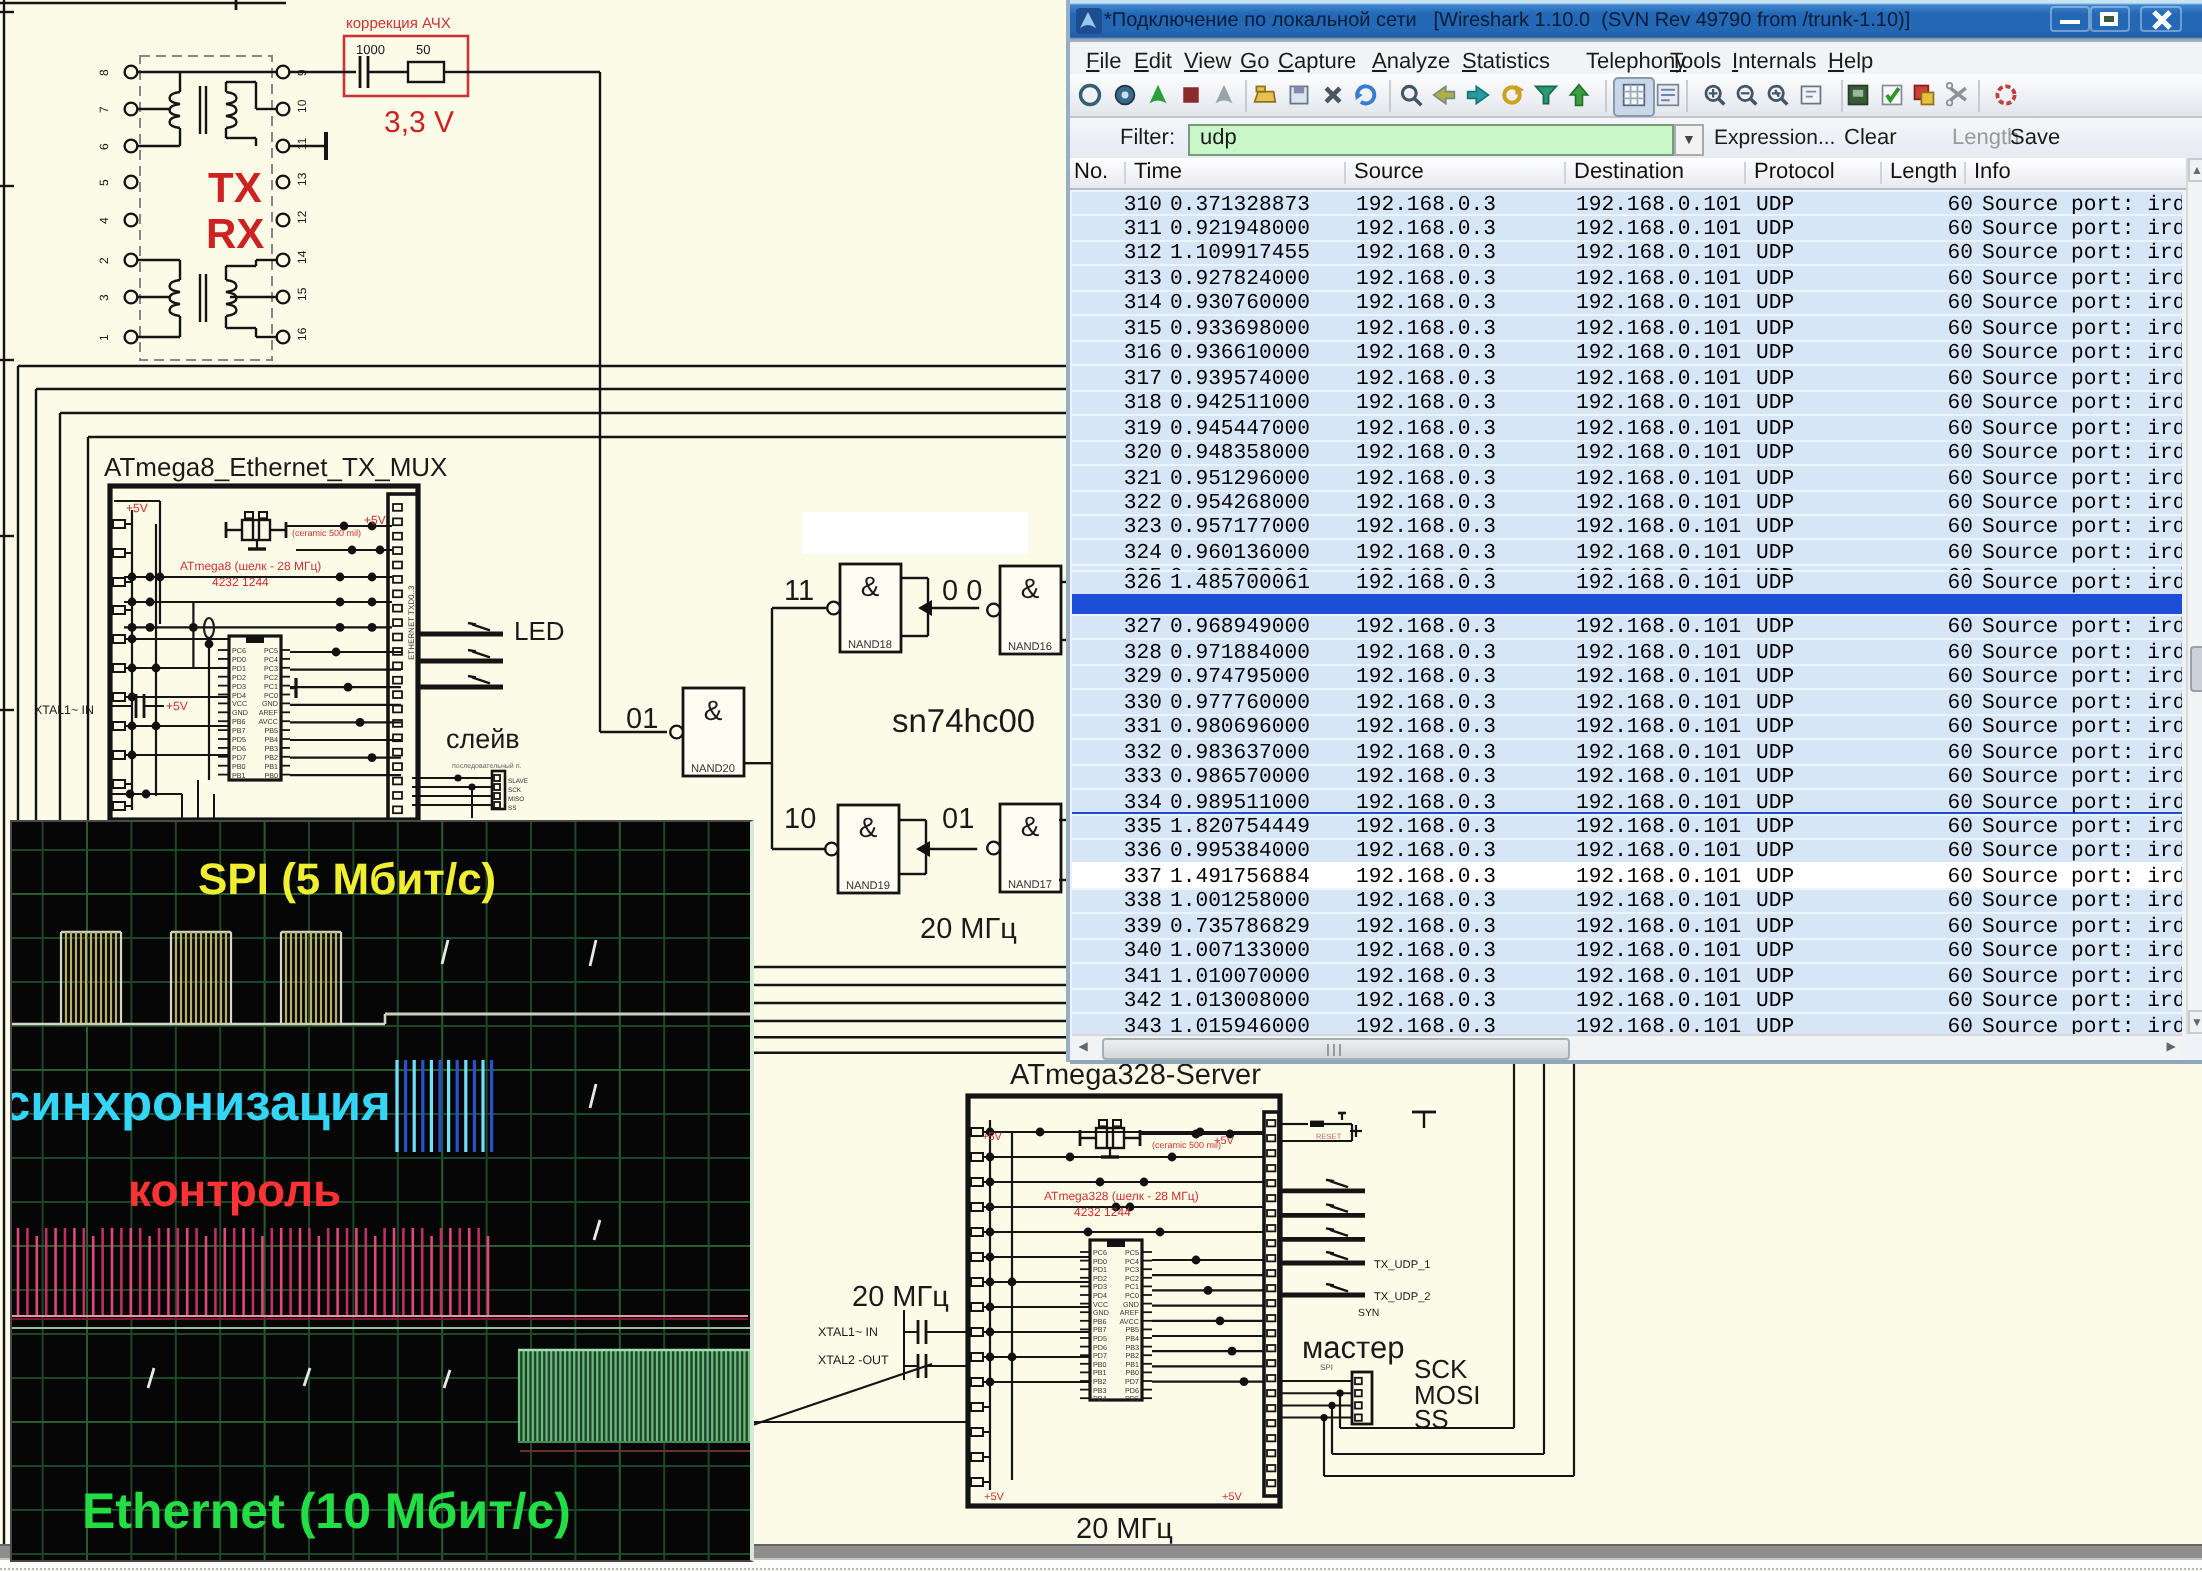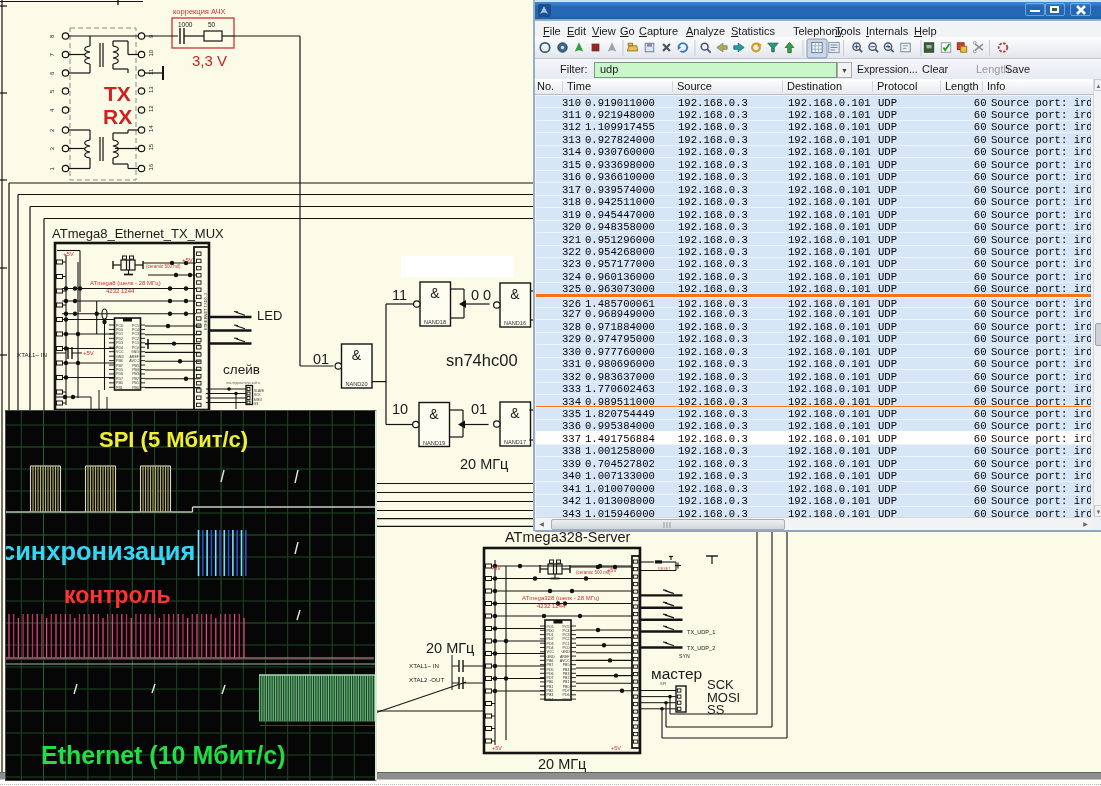--- a/index.html
+++ b/index.html
@@ -5,21 +5,21 @@
 #root{position:relative;width:1101px;height:786px;background:#fbfbe8;overflow:hidden}
 #ws{position:absolute;left:533px;top:0;width:568px;height:531px;background:#eef1f5;border-left:2px solid #96aec6}
 #tb{position:absolute;left:0;top:0;width:568px;height:21px;background:linear-gradient(#c8e4f2 0,#c8e4f2 1.5px,#4086ce 2.5px,#2268b4 7px,#2569b5 15px,#1f5da5 18.5px,#93a5bb 19.5px,#a9b5c6 21px)}
 #tb .txt{position:absolute;left:17px;top:4.5px;font-size:10px;color:#0a1c38;white-space:pre}
 #menu{position:absolute;left:0;top:21px;width:568px;height:16.5px;background:#f2f3f4;border-bottom:1px solid #dcdcdc;font-size:11px;color:#1a1a1a}
 #menu span{position:absolute;top:3.5px}
 #tools{position:absolute;left:0;top:37px;width:568px;height:22px;background:linear-gradient(#fcfdfe,#e2e6ec);border-bottom:1px solid #c2c6cc}
 #filter{position:absolute;left:0;top:59px;width:568px;height:20px;background:linear-gradient(#f4f6fa,#e6ebf2);font-size:11px;color:#1a1a1a}
 #hdr{position:absolute;left:0;top:79px;width:568px;height:15.5px;background:linear-gradient(#ffffff,#e6e9ef);border-bottom:1px solid #b8bcc4;font-size:11px;color:#111}
 #hdr span{position:absolute;top:1px}
-#list{position:absolute;left:1px;top:94.5px;width:555px;height:422.5px;background:#f97316;overflow:hidden}
+#list{position:absolute;left:1px;top:94.5px;width:555px;height:422.5px;background:#1d4ed8;overflow:hidden}
 .r{position:absolute;left:0;width:555px;height:12.46px;font:10.6px "Liberation Mono",monospace;color:#000;border-top:0.5px solid rgba(255,255,255,0.5)}
 .r span{position:absolute;top:0.5px;white-space:pre}
 .c0{left:0;width:45px;text-align:right}
 .c1{left:49px}.c2{left:142px}.c3{left:252px}.c4{left:342px}
 .c5{left:400px;width:50.5px;text-align:right}.c6{left:455px}
 #vsb{position:absolute;left:558px;top:79px;width:10px;height:438px;background:#f2f3f5;border-left:1px solid #d8d8d8}
 #hsb{position:absolute;left:1px;top:517px;width:555px;height:13px;background:#f2f3f5;border-top:1px solid #d8d8d8}
 .btn{position:absolute;background:#f0f1f3;border:1px solid #c8ccd2;color:#666;font-size:7px;text-align:center}
 #wbot{position:absolute;left:0;top:530px;width:568px;height:1.5px;background:#8fa6bd}
 </style></head>
@@ -903,20 +903,21 @@
         <line x1="148" y1="283" x2="151" y2="274" stroke="#e8e8e8" stroke-width="1.4"></line>
         <line x1="218" y1="284" x2="221" y2="275" stroke="#e8e8e8" stroke-width="1.4"></line>
       </svg>
     </div>
 <div id="ws">
  <div id="tb">
   <svg width="13" height="13" style="position:absolute;left:3px;top:4px">
           <rect width="13" height="13" rx="2" fill="#1d4e8f"></rect>
           <path d="M2,10 L6,2 L10,10 Q6,7 2,10Z" fill="#9cc6ee"></path>
         </svg>
+  <div class="txt">*Подключение по локальной сети   [Wireshark 1.10.0  (SVN Rev 49790 from /trunk-1.10)]</div>
   <div style="position:absolute;left:490px;top:3px;width:20px;height:13px;border:1px solid rgba(255,255,255,0.35);border-radius:2px"></div>
   <div style="position:absolute;left:495px;top:9.5px;width:10px;height:2.5px;background:#fff"></div>
   <div style="position:absolute;left:510px;top:3px;width:20px;height:13px;border:1px solid rgba(255,255,255,0.35);border-radius:2px"></div>
   <div style="position:absolute;left:515px;top:5.5px;width:9px;height:7px;border:2px solid #fff;background:#3d5c3d"></div>
   <div style="position:absolute;left:535px;top:3px;width:21px;height:13px;border:1px solid rgba(255,255,255,0.35);border-radius:2px"></div>
   <svg width="12" height="12" style="position:absolute;left:540px;top:3.5px">
           <path d="M2,2 L10,10 M2,10 L10,2" stroke="#fff" stroke-width="2.6"></path>
         </svg>
  </div>
  <div id="menu">
@@ -1062,21 +1063,21 @@
   <i style="position:absolute;left:27px;top:2px;width:1px;height:11px;background:#d0d4da"></i>
   <i style="position:absolute;left:137px;top:2px;width:1px;height:11px;background:#d0d4da"></i>
   <i style="position:absolute;left:247px;top:2px;width:1px;height:11px;background:#d0d4da"></i>
   <i style="position:absolute;left:337px;top:2px;width:1px;height:11px;background:#d0d4da"></i>
   <i style="position:absolute;left:405px;top:2px;width:1px;height:11px;background:#d0d4da"></i>
   <i style="position:absolute;left:447px;top:2px;width:1px;height:11px;background:#d0d4da"></i>
  </div>
  <div id="list">
         <div class="r" style="top:0.5px;background:#d7e6f7">
           <span class="c0">310</span>
-          <span class="c1">0.919011000</span>
+          <span class="c1">0.371328873</span>
           <span class="c2">192.168.0.3</span>
           <span class="c3">192.168.0.101</span>
           <span class="c4">UDP</span>
           <span class="c5">60</span>
           <span class="c6">Source port: irdm</span>
         </div>
         <div class="r" style="top:12.96px;background:#d7e6f7">
           <span class="c0">311</span>
           <span class="c1">0.921948000</span>
           <span class="c2">192.168.0.3</span>
@@ -1204,21 +1205,21 @@
         </div>
         <div class="r" style="top:187.4px;background:#d7e6f7">
           <span class="c0">325</span>
           <span class="c1">0.963073000</span>
           <span class="c2">192.168.0.3</span>
           <span class="c3">192.168.0.101</span>
           <span class="c4">UDP</span>
           <span class="c5">60</span>
           <span class="c6">Source port: irdm</span>
         </div>
-        <div class="r" style="top:202px;background:#d7e6f7">
+        <div class="r" style="top:190px;background:#d7e6f7">
           <span class="c0">326</span>
           <span class="c1">1.485700061</span>
           <span class="c2">192.168.0.3</span>
           <span class="c3">192.168.0.101</span>
           <span class="c4">UDP</span>
           <span class="c5">60</span>
           <span class="c6">Source port: irdm</span>
         </div>
         <div class="r" style="top:212.32px;background:#d7e6f7">
           <span class="c0">327</span>
@@ -1269,21 +1270,21 @@
           <span class="c0">332</span>
           <span class="c1">0.983637000</span>
           <span class="c2">192.168.0.3</span>
           <span class="c3">192.168.0.101</span>
           <span class="c4">UDP</span>
           <span class="c5">60</span>
           <span class="c6">Source port: irdm</span>
         </div>
         <div class="r" style="top:287.08px;background:#d7e6f7">
           <span class="c0">333</span>
-          <span class="c1">1.770602463</span>
+          <span class="c1">0.986570000</span>
           <span class="c2">192.168.0.3</span>
           <span class="c3">192.168.0.101</span>
           <span class="c4">UDP</span>
           <span class="c5">60</span>
           <span class="c6">Source port: irdm</span>
         </div>
         <div class="r" style="top:299.54px;background:#d7e6f7">
           <span class="c0">334</span>
           <span class="c1">0.989511000</span>
           <span class="c2">192.168.0.3</span>
@@ -1323,21 +1324,21 @@
           <span class="c0">338</span>
           <span class="c1">1.001258000</span>
           <span class="c2">192.168.0.3</span>
           <span class="c3">192.168.0.101</span>
           <span class="c4">UDP</span>
           <span class="c5">60</span>
           <span class="c6">Source port: irdm</span>
         </div>
         <div class="r" style="top:361.84px;background:#d7e6f7">
           <span class="c0">339</span>
-          <span class="c1">0.704527802</span>
+          <span class="c1">0.735786829</span>
           <span class="c2">192.168.0.3</span>
           <span class="c3">192.168.0.101</span>
           <span class="c4">UDP</span>
           <span class="c5">60</span>
           <span class="c6">Source port: irdm</span>
         </div>
         <div class="r" style="top:374.3px;background:#d7e6f7">
           <span class="c0">340</span>
           <span class="c1">1.007133000</span>
           <span class="c2">192.168.0.3</span>

